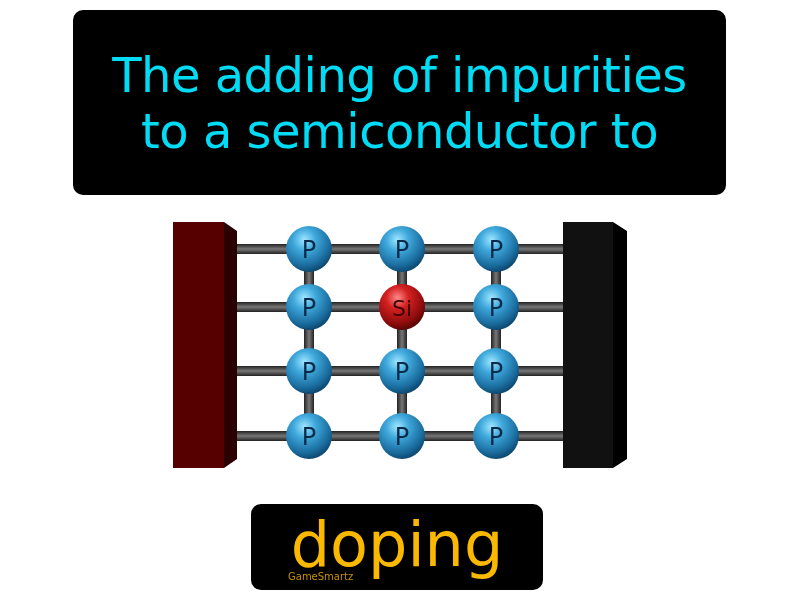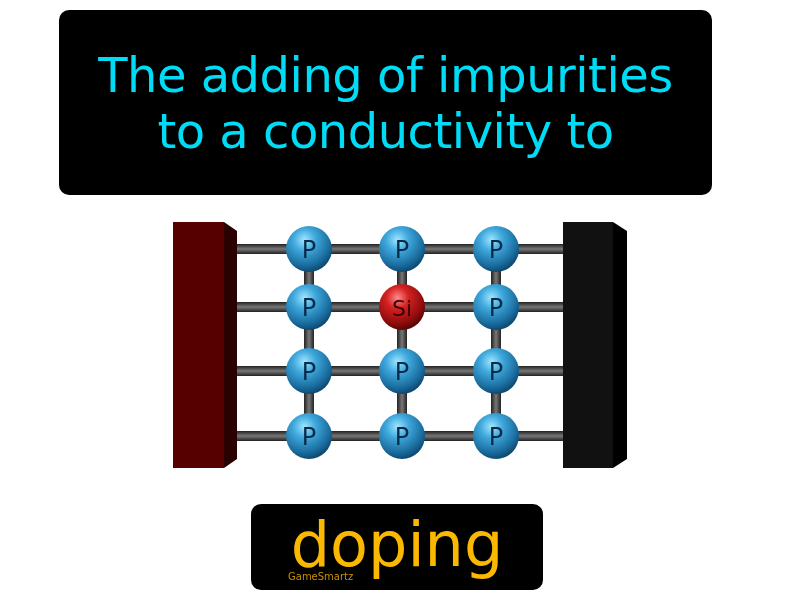--- a/index.html
+++ b/index.html
@@ -1,36 +1,36 @@
 <!DOCTYPE html>
 <html><head>
 <meta charset="utf-8">
 <style>
   html, body { margin: 0; padding: 0; }
   body { width: 800px; height: 600px; background: #ffffff; position: relative; overflow: hidden; font-family: "DejaVu Sans", sans-serif; }
   .def-box {
-    position: absolute; left: 59px; top: 10px; width: 653px; height: 185px;
+    position: absolute; left: 73px; top: 10px; width: 653px; height: 185px;
     background: #000; border-radius: 10px; box-sizing: border-box;
     display: flex; flex-direction: column; align-items: center; justify-content: center;
   }
   .def-line { color: #00dcf5; font-size: 48px; line-height: 56px; letter-spacing: -0.5px; white-space: nowrap; }
   .diagram { position: absolute; left: 0; top: 0; width: 800px; height: 600px; }
   .term-box {
     position: absolute; left: 251px; top: 504px; width: 292px; height: 86px;
     background: #000; border-radius: 10px;
   }
   .term-text { position: absolute; left: 0; right: 0; top: 2px; text-align: center; color: #fbb800; font-size: 62px; line-height: 78px; }
   .brand { position: absolute; left: 37px; top: 67px; color: #c89000; font-size: 10px; font-weight: normal; }
 </style>
 </head>
 <body>
 
 <div class="def-box">
   <div class="def-line">The adding of impurities</div>
-  <div class="def-line">to a conductivity to</div>
+  <div class="def-line">to a semiconductor to</div>
 </div>
 
 <svg class="diagram" width="800" height="600" viewBox="0 0 800 600">
   <defs>
     <radialGradient id="gP" cx="40%" cy="30%" r="70%">
       <stop offset="0%" stop-color="#9fe6ff"></stop>
       <stop offset="35%" stop-color="#3fa8dc"></stop>
       <stop offset="80%" stop-color="#1a6c9e"></stop>
       <stop offset="100%" stop-color="#0e4a72"></stop>
     </radialGradient>

